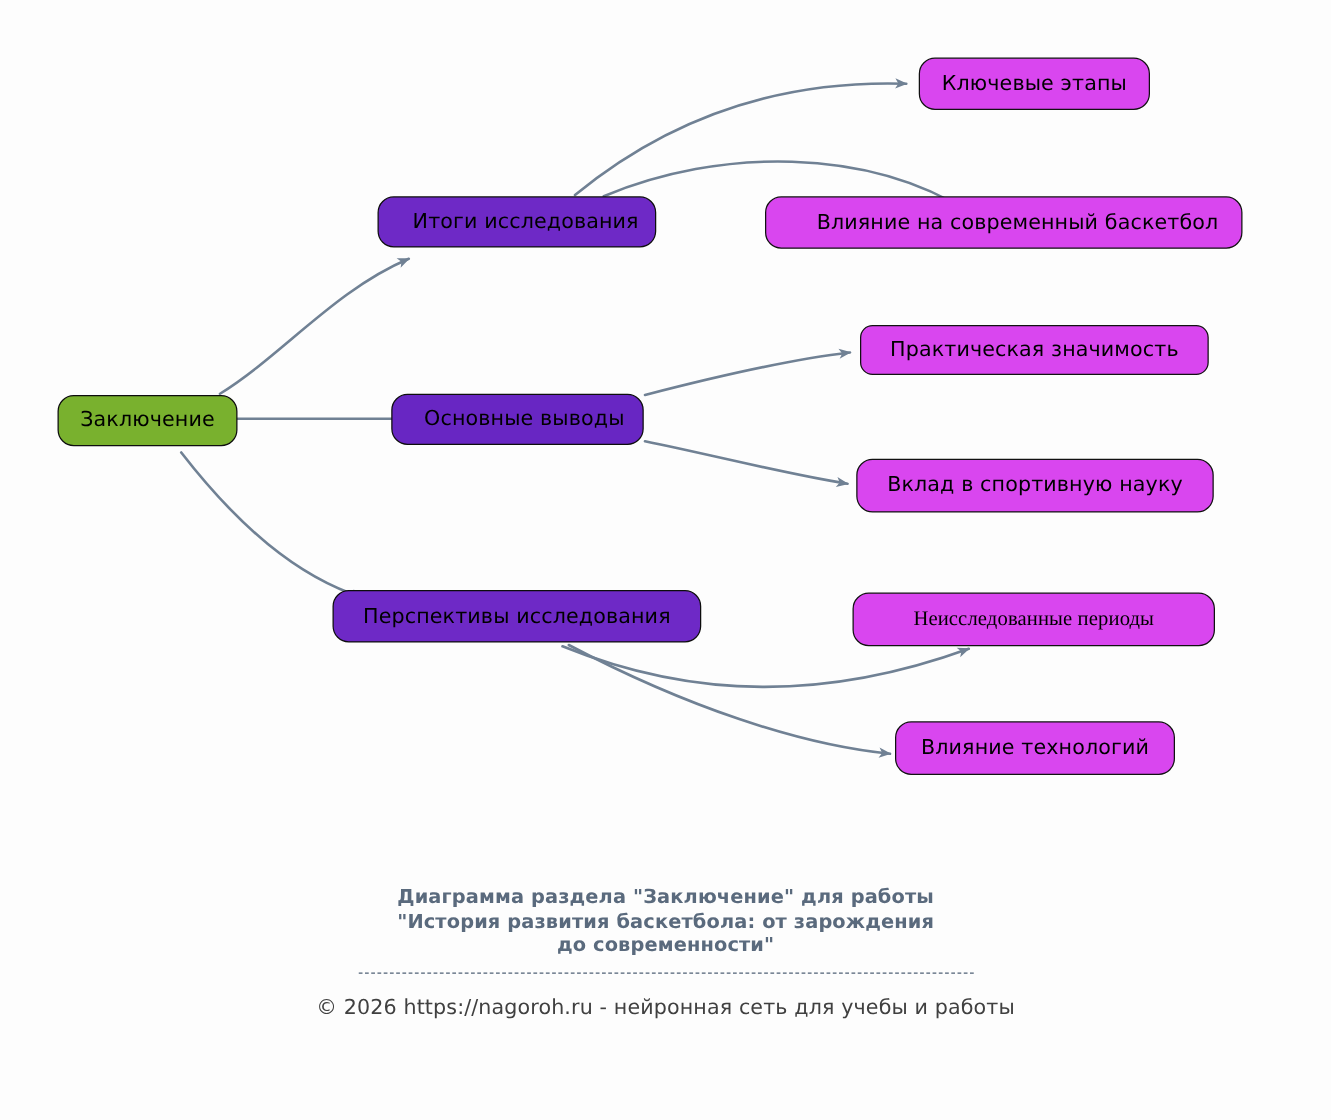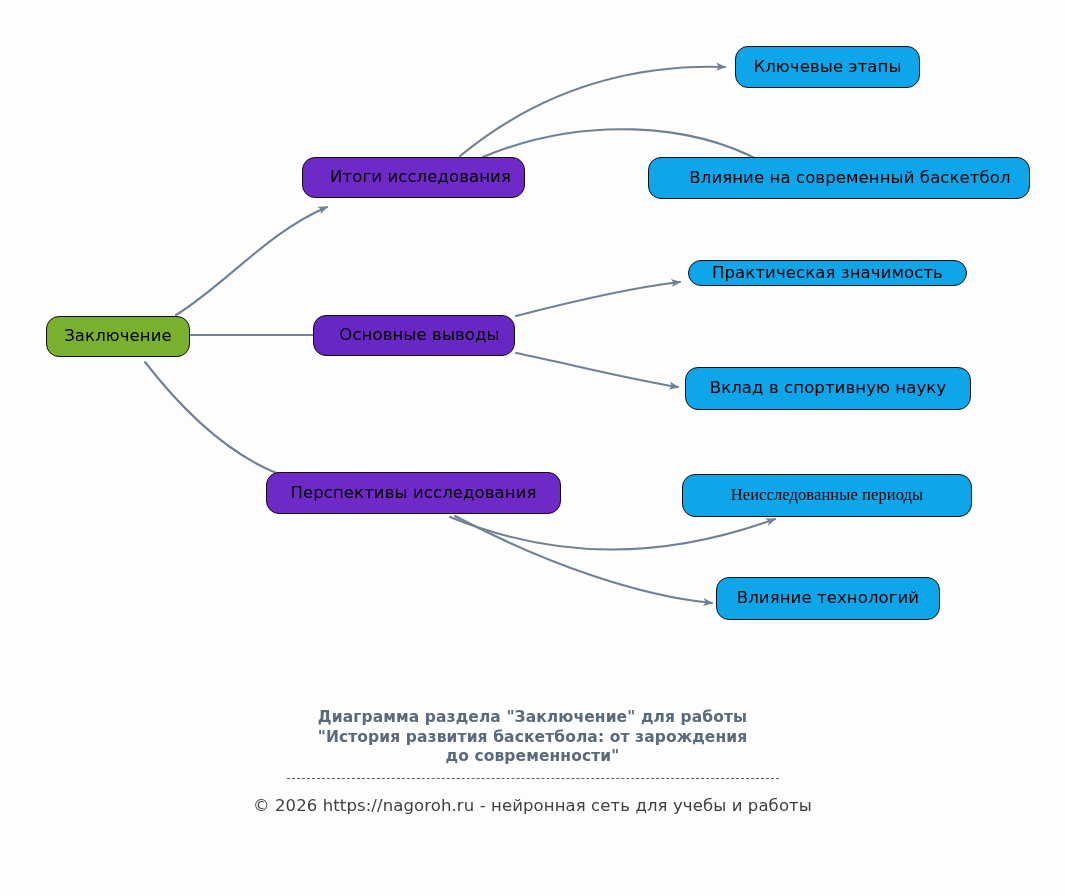--- a/index.html
+++ b/index.html
@@ -56,21 +56,21 @@
     background: #6E29C6;
     border-color: #0d0d0d;
   }
 
   .node.branch.b2 {
     background: #6826C3;
     padding-left: 25px;
   }
 
   .node.leaf {
-    background: #0ea5e9;
+    background: #d946ef;
     border-color: #111111;
     border-width: 1.7px;
   }
 
   .caption-block {
     position: absolute;
     left: 0;
     width: 1065px;
     text-align: center;
   }
@@ -147,25 +147,25 @@
   </div>
 
   <div class="node branch" style="left:266px; top:472px; width:295px; height:42px;">
     <span>Перспективы исследования</span>
   </div>
 
   <div class="node leaf" style="left:735px; top:46px; width:185px; height:42px;">
     <span>Ключевые этапы</span>
   </div>
 
-  <div class="node leaf" style="left:648px; top:157px; width:382px; height:42px;padding-left:36px;">
+  <div class="node leaf" style="left:612px; top:157px; width:382px; height:42px;padding-left:36px;">
     <span>Влияние на современный баскетбол</span>
   </div>
 
-  <div class="node leaf" style="left:688px; top:260px; width:279px; height:26px;">
+  <div class="node leaf" style="left:688px; top:260px; width:279px; height:40px;border-radius:10px;">
     <span>Практическая значимость</span>
   </div>
 
   <div class="node leaf" style="left:685px; top:367px; width:286px; height:43px;">
     <span>Вклад в спортивную науку</span>
   </div>
 
   <div class="node leaf" style="left:682px; top:474px; width:290px; height:43px;font-family:Liberation Serif, serif;">
     <span>Неисследованные периоды</span>
   </div>

